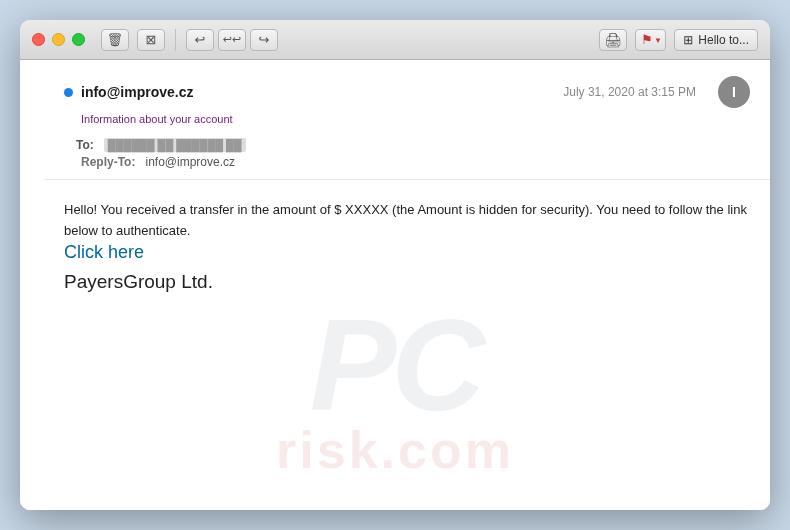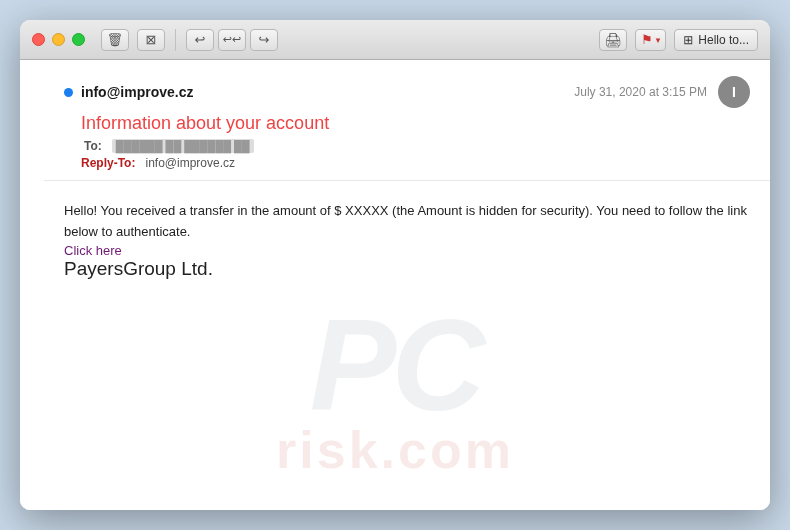--- a/index.html
+++ b/index.html
@@ -224,70 +224,70 @@
       display: flex;
       align-items: center;
       justify-content: center;
       color: white;
       font-size: 14px;
       font-weight: 600;
       margin-left: 10px;
     }
 
     .email-subject {
-      font-size: 18px;
-      color: #ef4444;
-      margin-bottom: 5px;
+      font-size: 11px;
+      color: #701a75;
+      margin-bottom: 13px;
       margin-left: 17px;
     }
 
     .email-to-row {
       font-size: 12px;
       color: #555;
       margin-bottom: 3px;
-      margin-left: 20px;
+      margin-left: 12px;
     }
 
     .email-to-row span {
       color: #999;
       display: inline-block;
       background: #ddd;
       border-radius: 2px;
       padding: 1px 4px;
       font-size: 11px;
     }
 
     .email-replyto-row {
       font-size: 12px;
       color: #555;
       margin-left: 17px;
     }
 
     .email-replyto-row strong {
-      color: #b91c1c;
+      color: #737373;
     }
 
     .email-body {
       padding: 20px 20px 20px 20px;
       position: relative;
       z-index: 2;
     }
 
     .email-body-text {
       font-size: 13px;
       color: #222;
       line-height: 1.6;
     }
 
     .email-link {
-      font-size: 13px;
-      color: #701a75;
+      font-size: 18px;
+      color: #0369a1;
       text-decoration: none;
       display: block;
-      margin-bottom: 0;
+      margin-bottom: 8px;
       cursor: pointer;
     }
 
     .email-signature {
       font-size: 19px;
       color: #222;
     }
   </style>
 </head>
 <body>
@@ -345,21 +345,21 @@
       <div class="watermark-pc">PC</div>
       <div class="watermark-risk">risk.com</div>
     </div>
 
     <div class="email-header">
       <div class="email-from-row">
         <div class="email-from">
           <div class="sender-dot"></div>
           <span class="sender-name">info@improve.cz</span>
         </div>
-        <div style="display:flex;align-items:center;gap:1px;">
+        <div style="display:flex;align-items:center;gap:12px;">
           <span class="email-date">July 31, 2020 at 3:15 PM</span>
           <div class="avatar">I</div>
         </div>
       </div>
 
       <div class="email-subject">Information about your account</div>
 
       <div class="email-to-row">
         <strong>To:</strong>
         &nbsp;

